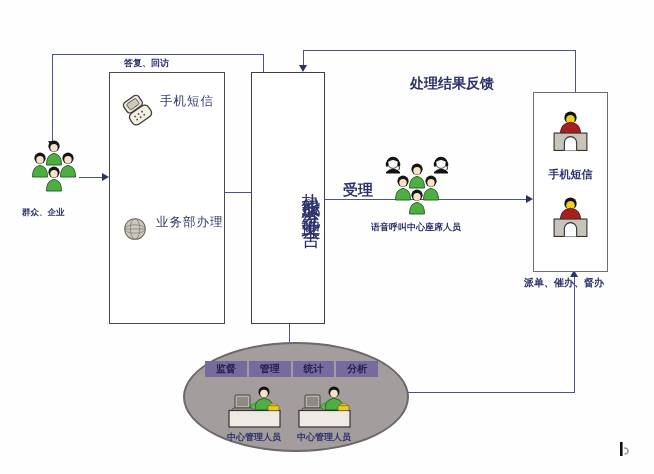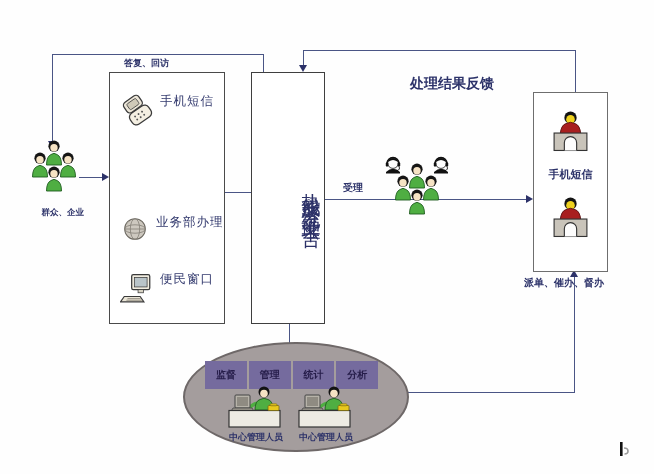--- a/index.html
+++ b/index.html
@@ -16,26 +16,26 @@
   .arr.up{border-left:4px solid transparent;border-right:4px solid transparent;border-bottom:7px solid #2c3269;}
   .chan-item{position:absolute;left:10px;display:flex;gap:6px;height:40px;}
   .chan-item .txt{font-size:12.5px;color:#333a6e;font-family:"Liberation Serif",serif;letter-spacing:1px;}
   #platform-title{
     position:absolute;left:0;top:10px;width:100%;height:230px;
     writing-mode:vertical-rl;text-orientation:upright;
     font-size:19px;letter-spacing:4px;color:#2c3168;
     font-family:"Liberation Serif",serif;
     display:flex;justify-content:center;margin:0 auto;text-align:center;
   }
-  .small-cap{font-size:9px;font-weight:bold;color:#2c3269;text-align:right;font-family:"Liberation Serif",serif;}
+  .small-cap{font-size:9px;font-weight:bold;color:#2c3269;text-align:left;font-family:"Liberation Serif",serif;}
   #ellipse{
     position:absolute;left:183px;top:342px;width:222px;height:106px;
     background:#a49d9d;border:2px solid #6e6868;border-radius:50%;
   }
-  #tabs{position:absolute;left:205px;top:361px;width:173px;height:28px;display:flex;gap:2px;}
+  #tabs{position:absolute;left:205px;top:361px;width:173px;height:16px;display:flex;gap:2px;}
   .tab{flex:1;background:#756b9e;color:#261d4a;font-size:10px;font-weight:bold;
        display:flex;align-items:center;justify-content:center;font-family:"Liberation Serif",serif;}
   svg{display:block;}
 </style>
 </head>
 <body>
 
 <div id="canvas">
 
   <svg width="0" height="0" style="position:absolute">
@@ -95,21 +95,21 @@
   <div class="arr down" style="left:299px;top:65px"></div>
 
   <div class="line" style="left:289px;top:322px;width:1px;height:21px"></div>
 
   <div class="line" style="left:405px;top:392px;width:170px;height:1px"></div>
   <div class="line" style="left:574px;top:277px;width:1px;height:116px"></div>
   <div class="arr up" style="left:570px;top:270px"></div>
 
   <span class="lbl" style="left:124px;top:57px;font-size:9px;font-weight:bold;font-family:'Liberation Serif',serif">答复、回访</span>
   <span class="lbl" style="left:410px;top:75px;font-size:14px;font-weight:bold;font-family:'Liberation Serif',serif">处理结果反馈</span>
-  <span class="lbl" style="left:343px;top:181px;font-size:10px;font-weight:bold;font-family:'Liberation Serif',serif">受理</span>
+  <span class="lbl" style="left:343px;top:181px;font-size:15px;font-weight:bold;font-family:'Liberation Serif',serif">受理</span>
   <span class="lbl" style="left:524px;top:276px;font-size:10px;font-weight:bold;font-family:'Liberation Serif',serif">派单、催办、督办</span>
 
   <div style="position:absolute;left:28px;top:140px;width:52px;height:64px">
     <svg width="52" height="64" viewBox="0 0 52 64">
       <use href="#p-fig" x="16" y="0"></use>
       <use href="#p-fig" x="2" y="12"></use>
       <use href="#p-fig" x="30" y="12"></use>
       <use href="#p-fig" x="16" y="26"></use>
     </svg>
   </div>
@@ -139,49 +139,37 @@
         <svg width="30" height="30" viewBox="0 0 32 32">
           <circle cx="16" cy="16" r="11" fill="#cdc8bf" stroke="#6b675f" stroke-width="1.1"></circle>
           <path d="M7,11 a11,11 0 0 1 9,-5 a14,5 0 0 0 -9,5 z" fill="#aaa49a"></path>
           <ellipse cx="16" cy="16" rx="11" ry="4.5" fill="none" stroke="#87837a" stroke-width="0.9"></ellipse>
           <ellipse cx="16" cy="16" rx="5" ry="11" fill="none" stroke="#87837a" stroke-width="0.9"></ellipse>
           <line x1="5" y1="16" x2="27" y2="16" stroke="#87837a" stroke-width="0.9"></line>
         </svg>
       </span>
       <span class="txt">业务部办理</span>
     </div>
-    <div class="chan-item" style="top:198px">
-      <span>
-        <svg width="34" height="34" viewBox="0 0 32 32">
-          <rect x="11" y="3.5" width="17" height="14" rx="1.5" fill="#f1ede0" stroke="#3a3a3a" stroke-width="1.2"></rect>
-          <rect x="13.5" y="6" width="12" height="9" fill="#b9c4c9" stroke="#3a3a3a" stroke-width="0.7"></rect>
-          <rect x="17" y="17.5" width="5" height="3" fill="#d8d3c4" stroke="#3a3a3a" stroke-width="0.7"></rect>
-          <path d="M4,24 l15,0 l3.5,5 l-22,0 z" fill="#eae5d6" stroke="#3a3a3a" stroke-width="1.1"></path>
-          <line x1="7" y1="26" x2="19.5" y2="26" stroke="#8a8578" stroke-width="0.8"></line>
-          <line x1="6" y1="27.5" x2="20.5" y2="27.5" stroke="#8a8578" stroke-width="0.8"></line>
-        </svg>
-      </span>
-      <span class="txt">便民窗口</span>
-    </div>
   </div>
 
   <div class="box" style="left:251px;top:72px;width:72px;height:250px;border-color:#3f3f3f">
     <div id="platform-title">热线服务统一受理平台</div>
   </div>
 
   <div style="position:absolute;left:379px;top:155px;width:76px;height:68px">
     <svg width="76" height="68" viewBox="0 0 76 68">
       <use href="#h-fig" x="6" y="0"></use>
       <use href="#h-fig" x="54" y="0"></use>
       <use href="#p-fig" x="28" y="8"></use>
       <use href="#p-fig" x="14" y="20"></use>
       <use href="#p-fig" x="42" y="20"></use>
       <use href="#p-fig" x="28" y="34"></use>
     </svg>
   </div>
+  <span class="lbl small-cap" style="left:371px;top:221px;width:100px">语音呼叫中心座席人员</span>
 
   <div class="box" style="left:533px;top:92px;width:73px;height:178px;border-color:#6e6e6e">
     <div style="position:absolute;left:18px;top:18px">
       <svg width="37" height="41" viewBox="0 0 36 40">
           <use href="#d-fig"></use>
         </svg>
     </div>
     <div class="lbl" style="left:0;top:74px;width:73px;text-align:center;font-size:11px;font-weight:bold;font-family:'Liberation Serif',serif">手机短信</div>
     <div style="position:absolute;left:18px;top:104px">
       <svg width="37" height="41" viewBox="0 0 36 40">

